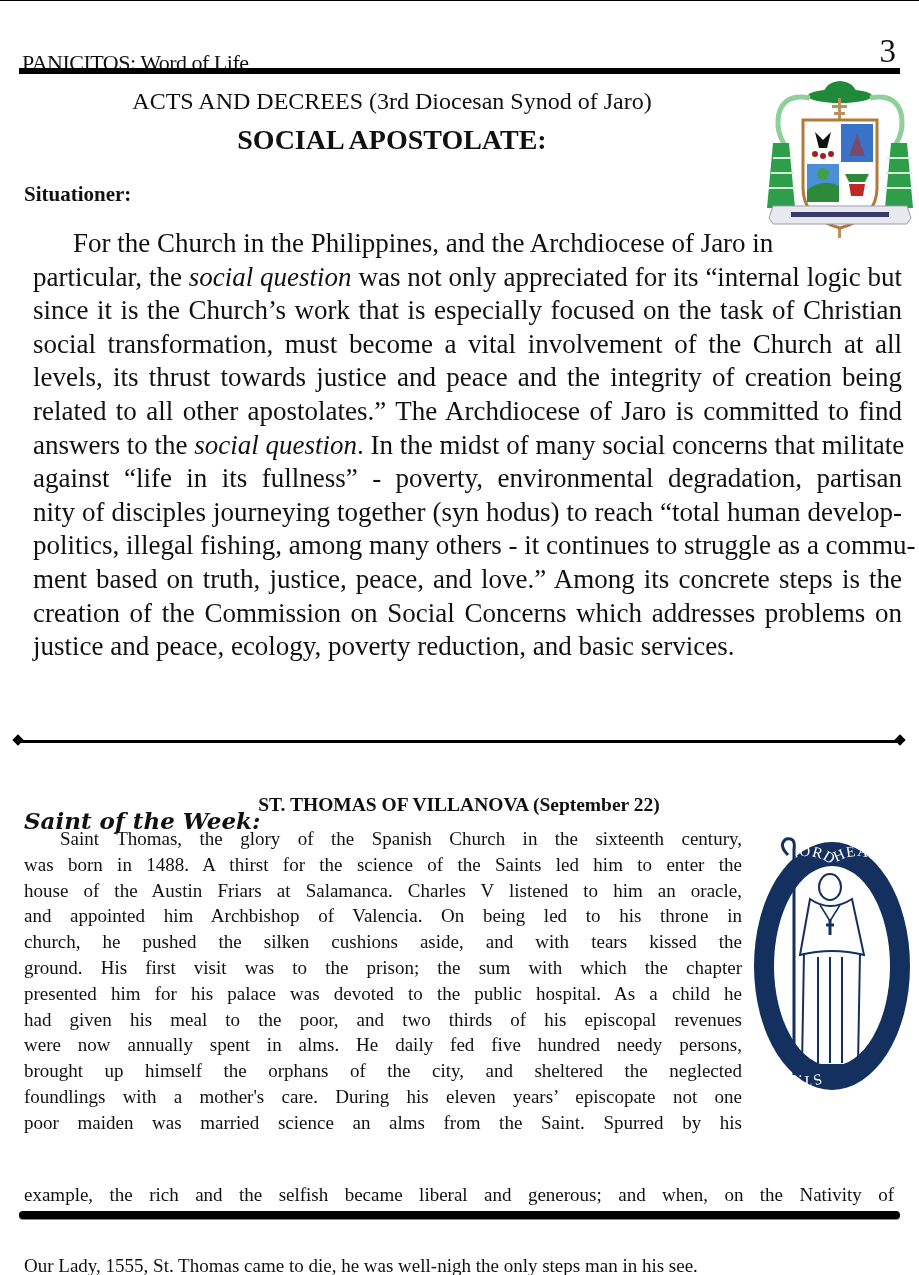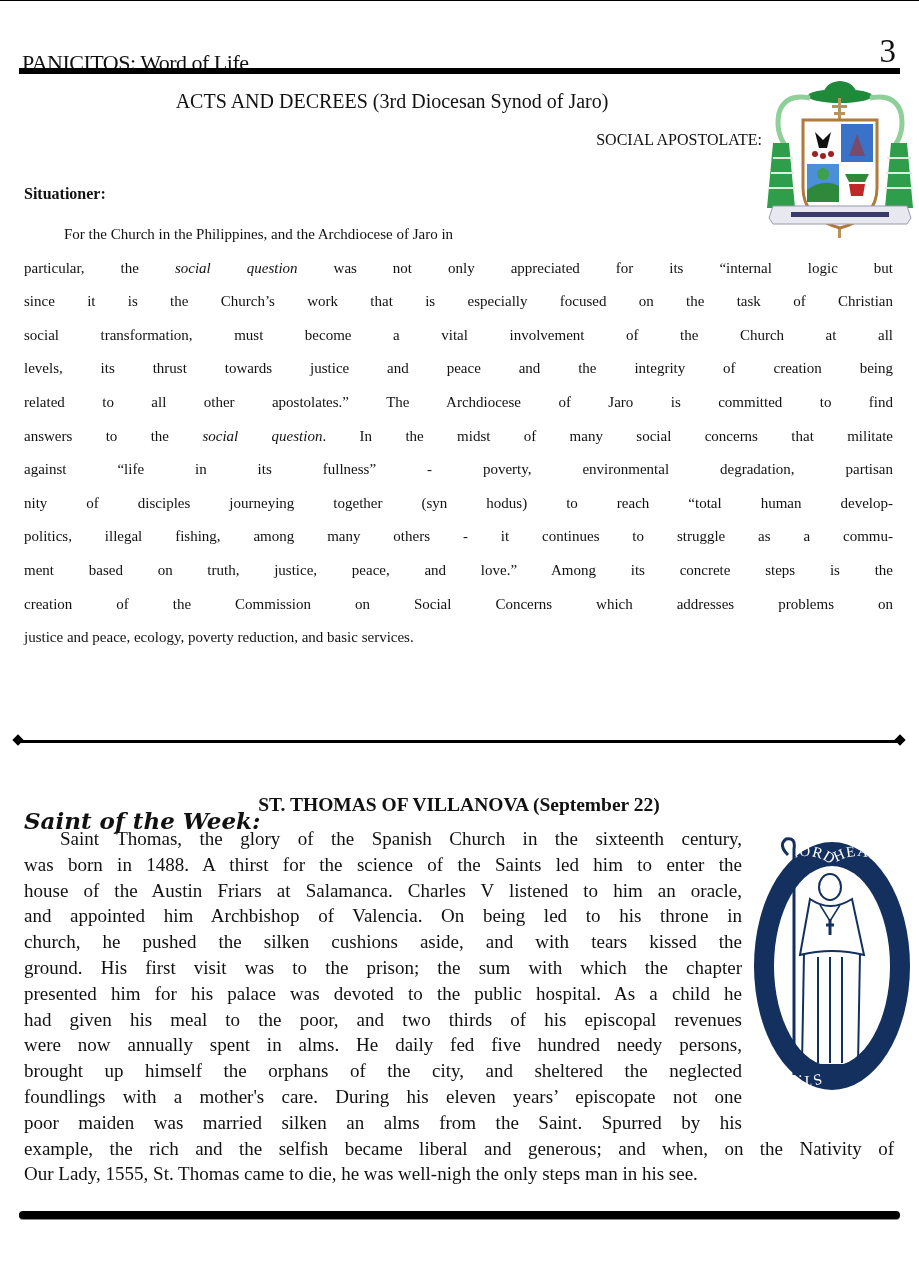--- a/index.html
+++ b/index.html
@@ -3,48 +3,48 @@
 <meta charset="utf-8">
 <style>
   html, body { margin: 0; padding: 0; background: #ffffff; }
   body { width: 919px; height: 1275px; position: relative; overflow: hidden; color: #111; font-family: "DejaVu Serif", "Liberation Serif", serif; }
   .top-rule { position: absolute; left: 0; top: 0; width: 919px; height: 1px; background: #000; }
   .running-head { position: absolute; left: 22px; top: 35px; width: 876px; height: 32px; }
   .running-title { position: absolute; left: 0; top: 12px; font-family: Liberation Serif, serif; font-size: 22px; letter-spacing: -0.5px; line-height: 32px; }
   .page-number { position: absolute; right: 2px; top: -2px; font-family: "Liberation Serif", serif; font-size: 33px; line-height: 36px; }
   .head-rule { position: absolute; left: 19px; top: 68px; width: 881px; height: 6px; background: #000; }
 
-  .acts-title { position: absolute; left: 22px; top: 86px; width: 740px; text-align: center; font-family: "Liberation Serif", serif; font-size: 20px; line-height: 30px; }
-  .acts-subtitle { position: absolute; left: 22px; top: 126px; width: 740px; text-align: right; font-family: "Liberation Serif", serif; font-weight: normal; font-size: 16px; line-height: 28px; }
+  .acts-title { position: absolute; left: 22px; top: 86px; width: 740px; text-align: center; font-family: "Liberation Serif", serif; font-size: 24px; line-height: 30px; }
+  .acts-subtitle { position: absolute; left: 22px; top: 126px; width: 740px; text-align: center; font-family: "Liberation Serif", serif; font-weight: bold; font-size: 28px; line-height: 28px; }
 
   .coat-of-arms { position: absolute; left: 765px; top: 78px; width: 150px; height: 166px; }
 
-  .situationer-label { position: absolute; left: 24px; top: 180px; font-family: "Liberation Serif", serif; font-weight: bold; font-size: 16px; line-height: 28px; }
+  .situationer-label { position: absolute; left: 24px; top: 180px; font-family: "Liberation Serif", serif; font-weight: bold; font-size: 21px; line-height: 28px; }
 
-  .social-text { position: absolute; left: 24px; top: 218px; width: 869px; font-family: "Liberation Serif", serif; font-size: 15px; line-height: 33.6px; text-align: justify; margin: 0; }
+  .social-text { position: absolute; left: 24px; top: 218px; width: 869px; font-family: "Liberation Serif", serif; font-size: 27px; line-height: 33.6px; text-align: justify; margin: 9px; }
   .social-text .line { display: block; text-align: justify; text-align-last: justify; white-space: nowrap; height: 33.6px; }
   .social-text .line.first { text-indent: 40px; text-align-last: left; width: 735px; }
   .social-text .line.last { text-align-last: left; }
   .social-text em { font-style: italic; }
 
   .divider { position: absolute; left: 12px; top: 735px; width: 894px; height: 12px; }
   .divider .bar { position: absolute; left: 6px; right: 6px; top: 5px; height: 3px; background: #000; }
   .divider .diamond { position: absolute; top: 1px; width: 8px; height: 8px; background: #000; transform: rotate(45deg); }
   .divider .diamond.left { left: 2px; }
   .divider .diamond.right { right: 2px; }
 
   .saint-heading { position: absolute; left: 24px; top: 758px; font-family: "DejaVu Serif", serif; font-style: italic; font-weight: bold; font-size: 23px; line-height: 32px; margin-top: 47px; }
   .saint-name { position: absolute; left: 24px; top: 792px; width: 870px; text-align: center; font-family: "Liberation Serif", serif; font-weight: bold; font-size: 19.5px; line-height: 26px; }
 
   .saint-emblem { position: absolute; left: 748px; top: 835px; width: 168px; height: 262px; }
 
   .saint-text { position: absolute; left: 24px; top: 826px; width: 870px; font-family: "Liberation Serif", serif; font-size: 19px; line-height: 25.8px; }
   .saint-text .line { display: block; white-space: nowrap; text-align: justify; text-align-last: justify; height: 25.8px; width: 718px; }
   .saint-text .line.first { text-indent: 36px; }
-  .saint-text .line.wide { width: 870px; }
+  .saint-text .line.wide { width: 870px; margin-top: 46px; }
   .saint-text .line.last { text-align-last: left; }
 
   .bottom-rule { position: absolute; left: 19px; top: 1211px; width: 881px; height: 8px; background: #000; border-radius: 5px; box-shadow: 0 1px 0 #888; }
 </style>
 </head>
 <body>
 
 <div class="top-rule"></div>
 
 <div class="running-head">
@@ -150,18 +150,18 @@
     <span class="line">was born in 1488. A thirst for the science of the Saints led him to enter the</span>
     <span class="line">house of the Austin Friars at Salamanca. Charles V listened to him an oracle,</span>
     <span class="line">and appointed him Archbishop of Valencia. On being led to his throne in</span>
     <span class="line">church, he pushed the silken cushions aside, and with tears kissed the</span>
     <span class="line">ground. His first visit was to the prison; the sum with which the chapter</span>
     <span class="line">presented him for his palace was devoted to the public hospital. As a child he</span>
     <span class="line">had given his meal to the poor, and two thirds of his episcopal revenues</span>
     <span class="line">were now annually spent in alms. He daily fed five hundred needy persons,</span>
     <span class="line">brought up himself the orphans of the city, and sheltered the neglected</span>
     <span class="line">foundlings with a mother's care. During his eleven years’ episcopate not one</span>
-    <span class="line">poor maiden was married silken an alms from the Saint. Spurred by his</span>
+    <span class="line">poor maiden was married science an alms from the Saint. Spurred by his</span>
     <span class="line wide">example, the rich and the selfish became liberal and generous; and when, on the Nativity of</span>
     <span class="line wide last">Our Lady, 1555, St. Thomas came to die, he was well-nigh the only steps man in his see.</span>
   </div>
 
 <div class="bottom-rule"></div>
 
 </body></html>

